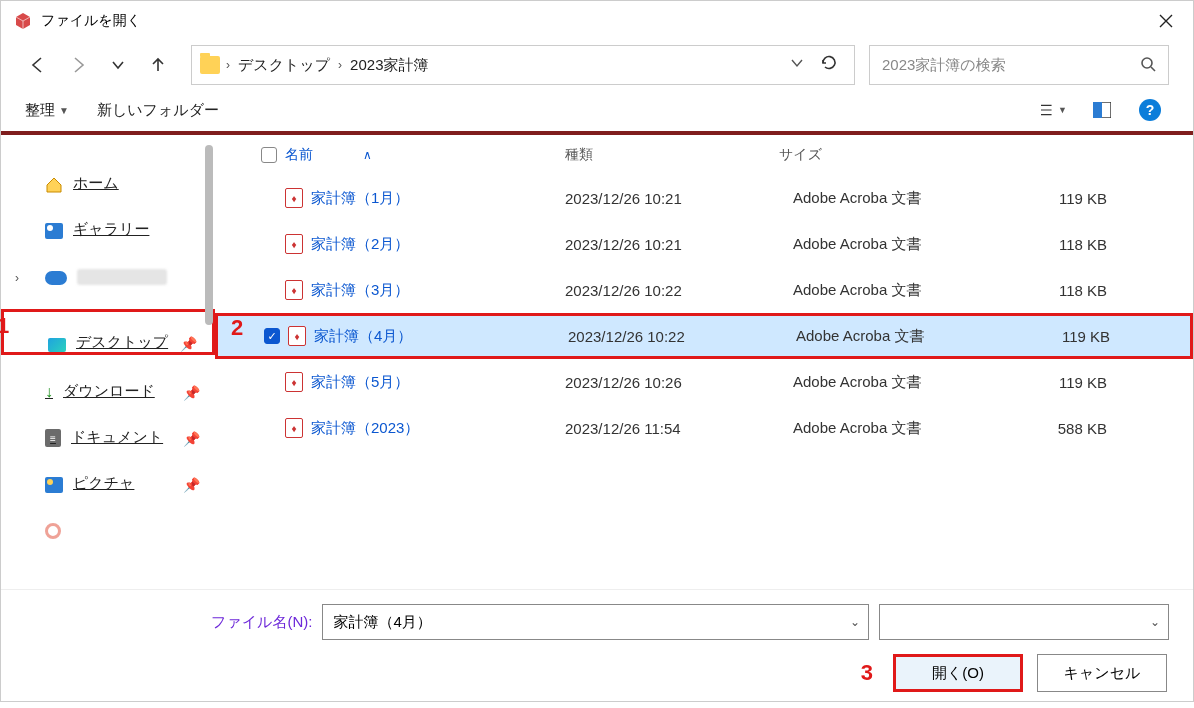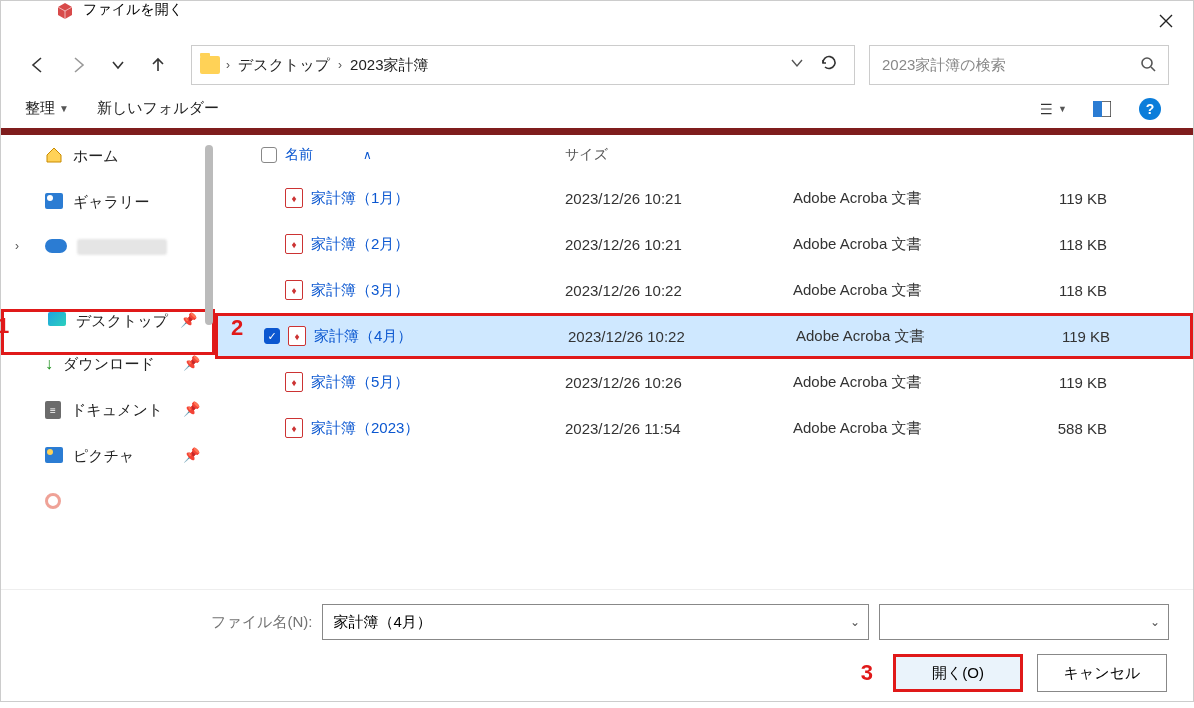--- a/index.html
+++ b/index.html
@@ -1,49 +1,49 @@
 <!DOCTYPE html>
 <html><head>
 <meta charset="utf-8">
 <style>
 * { box-sizing: border-box; margin: 0; padding: 0; font-family: "Yu Gothic UI", "Meiryo", sans-serif; }
 body { background: #fff; width: 1194px; height: 708px; overflow: hidden; position: relative; }
 .dialog { width: 1194px; height: 702px; border: 1px solid #ccc; background: #fff; position: relative; }
 
 
-.titlebar { height: 40px; display: flex; align-items: flex-start; padding: 0 12px; margin-left: 42px; }
+.titlebar { height: 40px; display: flex; align-items: center; padding: 0 12px; }
 .app-icon { width: 20px; height: 20px; margin-right: 8px; }
 .title-text { font-size: 14px; flex: 1; }
 .close-btn { width: 46px; height: 32px; display:flex; align-items:center; justify-content:center; position:absolute; right:4px; top:4px; }
 
 
 .navrow { height: 48px; display: flex; align-items: center; padding: 0 24px; gap: 14px; }
 .nav-arrow { width: 26px; height: 26px; display:flex; align-items:center; justify-content:center; color:#333; }
 .address-bar { flex: 1; height: 40px; border: 1px solid #ccc; display:flex; align-items:center; padding: 0 8px; gap:6px; margin-left:6px; }
 .folder-icon { width:20px; height:18px; background:#ffd257; border-radius:2px; position:relative; }
 .folder-icon::before { content:""; position:absolute; top:-3px; left:0; width:10px; height:4px; background:#ffd257; border-radius:1px; }
 .crumb-sep { color:#555; font-size:12px; }
 .crumb { font-size:15px; color:#222; padding:4px 2px; }
 .addr-right { margin-left:auto; display:flex; gap:16px; align-items:center; padding-right:8px;}
 .search-box { width: 300px; height:40px; border:1px solid #ccc; display:flex; align-items:center; padding: 0 12px; color:#888; font-size:15px; }
 .search-box span[data-name="search-icon"] { margin-left:auto; color:#555; }
 
 
-.toolbar-row { height: 46px; display:flex; align-items:center; padding: 0 24px; gap: 28px; border-bottom: 7px solid #7f1d1d;}
+.toolbar-row { height: 46px; display:flex; align-items:center; padding: 0 24px; gap: 28px; border-bottom: 4px solid #7f1d1d;}
 .org-btn { font-size:15px; color:#222; display:flex; align-items:center; gap:4px;}
 .newfolder-btn { font-size:15px; color:#222; }
 .toolbar-right { margin-left:auto; display:flex; align-items:center; gap: 22px; padding-right: 6px;}
 .view-btn, .preview-btn, .help-btn { width:26px; height:26px; display:flex; align-items:center; justify-content:center; }
 .help-circle { width:22px; height:22px; border-radius:50%; background:#0b7dda; color:#fff; display:flex; align-items:center; justify-content:center; font-size:14px; font-weight:bold;}
 
 
 .main { display:flex; height: calc(100% - 40px - 48px - 46px - 112px); }
 .sidebar { width: 214px; position:relative; padding-top:12px; }
 .sidebar::after { content:""; position:absolute; right:2px; top:10px; width:8px; height:180px; background:#bbb; border-radius:4px;}
-.side-item { height: 46px; display:flex; align-items:flex-start; padding-left:44px; gap:10px; font-size:15px; color:#222; position:relative;}
+.side-item { height: 46px; display:flex; align-items:flex-end; padding-left:44px; gap:10px; font-size:15px; color:#222; position:relative;text-decoration:underline;}
 .side-item .pin { position:absolute; right:14px; color:#777; font-size:14px;}
 .side-item.selected { border:3px solid #e01919; }
 .home-icon { width:18px; height:16px; position:relative;}
 .home-icon svg{display:block;}
 .gallery-icon { width:18px; height:16px; background:#2b7cd3; border-radius:2px; position:relative;}
 .gallery-icon::after{content:"";position:absolute;width:6px;height:6px;background:#fff;border-radius:50%;top:2px;left:2px;}
 .cloud-icon { width:22px; height:14px; background:#2b7cd3; border-radius:10px; position:relative;}
 .cloud-item .label-blur { width:90px; height:16px; background:#e5e5e5; border-radius:3px; filter:blur(1px);}
 .cloud-item .chev { position:absolute; left:14px; color:#555; font-size:12px;}
 .desk-icon { width:18px; height:14px; background:linear-gradient(135deg,#1fa3df,#2bd1bd); border-radius:2px;}
@@ -69,21 +69,21 @@
 .file-row { height: 46px; display:flex; align-items:center; padding-left:38px; font-size:15px; color:#333;}
 .file-row.selected { background:#cfe8ff; border:3px solid #e01919; }
 .file-row .col-check { }
 .pdf-icon { width:18px; height:20px; border:1.5px solid #c33; border-radius:2px; margin-right:8px; display:inline-flex; align-items:center; justify-content:center; color:#c33; font-size:10px; font-weight:bold; background:#fff;}
 .file-row .name-txt { display:flex; align-items:center;}
 .file-row .col-size { text-align:right; padding-right:30px;}
 
 
 .bottom { position:absolute; bottom:0; left:0; right:0; height:112px; padding: 14px 24px 18px; background:#fff; border-top:1px solid #eee;}
 .fname-row { display:flex; align-items:center; gap:10px; }
-.fname-label { font-size:15px; color:#737373;}
+.fname-label { font-size:15px; color:#6d28d9;}
 .fname-input { flex:1; height:36px; border:1px solid #888; padding: 0 10px; font-size:15px; display:flex; align-items:center; position:relative;}
 .fname-input .dd { position:absolute; right:8px; color:#555; font-size:12px;}
 .filetype-sel { width: 290px; height:36px; border:1px solid #888; padding:0 10px; font-size:15px; display:flex; align-items:center; position:relative;}
 .filetype-sel .dd { position:absolute; right:8px; color:#555; font-size:12px;}
 .btn-row { display:flex; justify-content:flex-end; gap:14px; margin-top:14px; padding-right:2px;}
 .btn { width:130px; height:38px; border:1px solid #888; background:#fff; display:flex; align-items:center; justify-content:center; font-size:15px;}
 .btn.primary { background:#eaf3fb; border:3px solid #e01919;margin-left:12px;}
 
 
 .anno { position:absolute; color:#e01919; font-weight:bold; font-size:22px; z-index:10;}
@@ -229,20 +229,21 @@
 
     <div class="filepane" data-name="file-pane">
       <div class="header-row" data-name="column-headers">
         <div class="col-check">
             <div class="chk-box" data-name="select-all-checkbox"></div>
           </div>
         <div class="col-name" data-name="column-name">
             <span>名前</span>
             <span class="sort-arrow" data-name="sort-arrow-icon" style="margin-left:50px">∧</span>
           </div>
+        <div class="col-type" data-name="column-type">種類</div>
         <div class="col-size" data-name="column-size">サイズ</div>
       </div>
 
       <div class="file-row" data-name="file-row">
         <div class="col-check"></div>
         <div class="col-name name-txt">
             <span class="pdf-icon" data-name="pdf-icon">♦</span>
             <span>家計簿（1月）</span>
           </div>
         <div class="col-date">2023/12/26 10:21</div>

